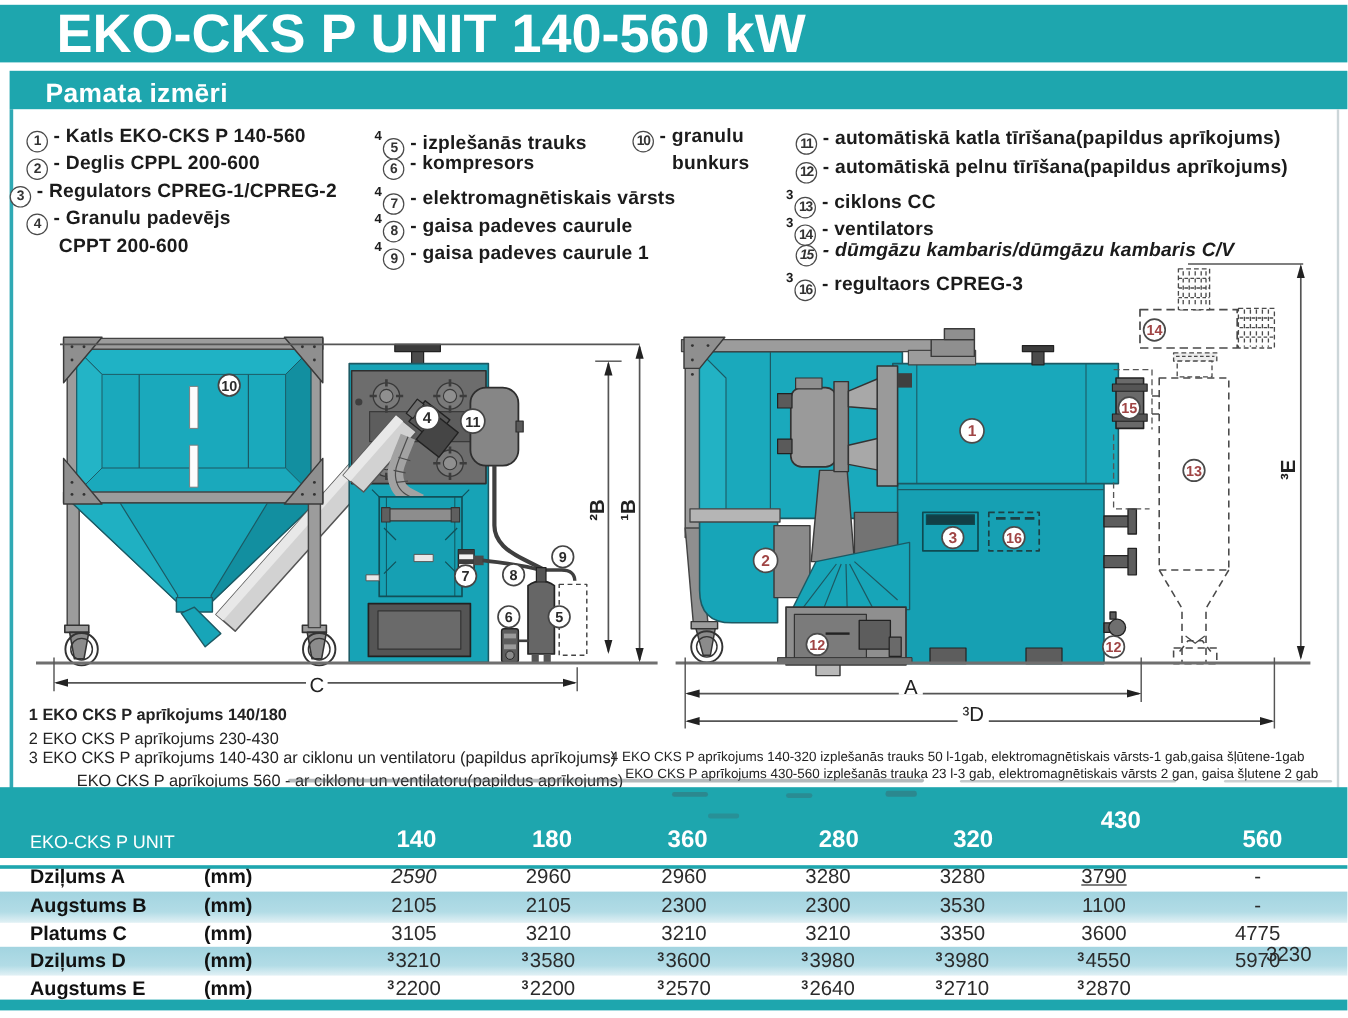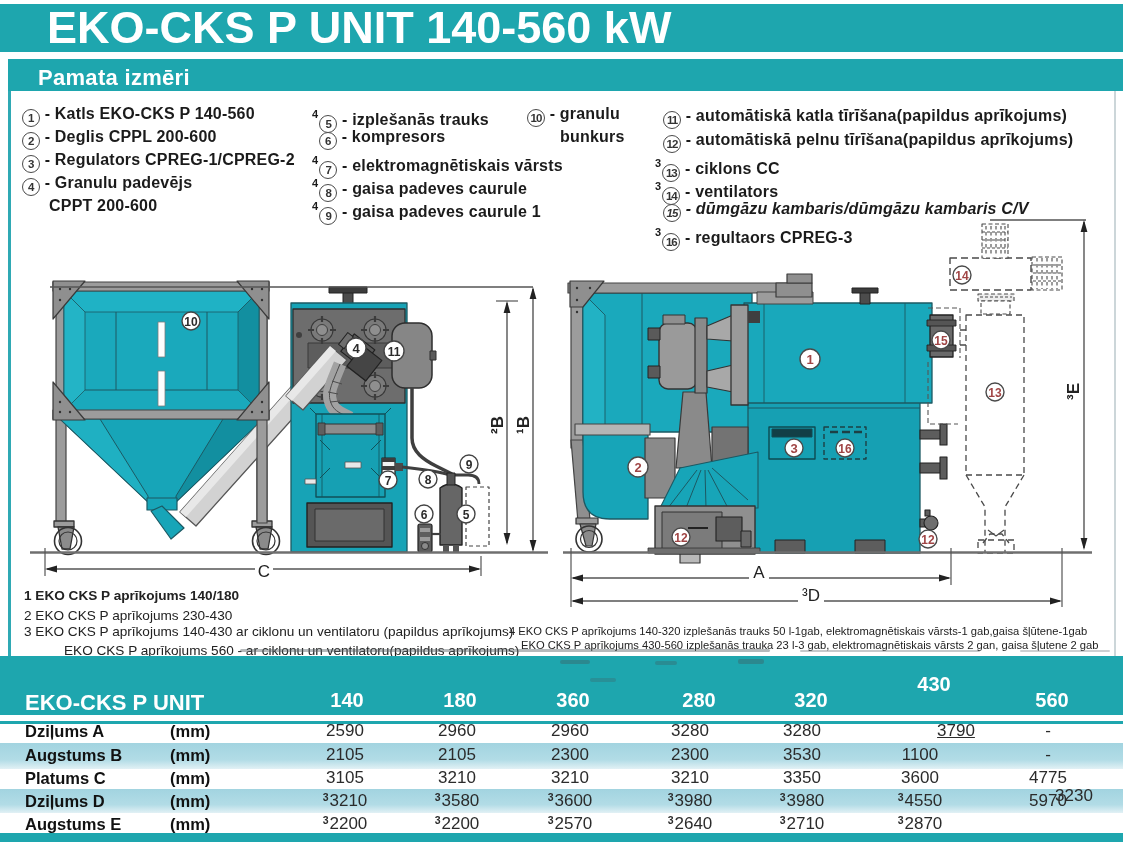--- a/index.html
+++ b/index.html
@@ -34,21 +34,21 @@
 <div class="abs" id="titlebar"></div>
 <div class="abs" id="titletext">EKO-CKS P UNIT 140-560 kW</div>
 <div class="abs" id="pamatabar">
     <div class="abs" id="pamatatext">Pamata izmēri</div>
   </div>
 <div class="abs" id="leftborder"></div>
 <div class="abs" id="rightborder"></div>
 
 <div class="leg" style="left:22px;top:103px;"><span class="circ">1</span> - Katls EKO-CKS P 140-560</div>
 <div class="leg" style="left:22px;top:126px;"><span class="circ">2</span> - Deglis CPPL 200-600</div>
-<div class="leg" style="left:22px;top:149px;"><span class="circ">3</span> - Regulators CPREG-1/CPREG-2</div>
+<div class="leg" style="left:8px;top:149px;"><span class="circ">3</span> - Regulators CPREG-1/CPREG-2</div>
 <div class="leg" style="left:22px;top:172px;"><span class="circ">4</span> - Granulu padevējs</div>
 <div class="leg" style="left:49px;top:195px;">CPPT 200-600</div>
 
 <div class="leg" style="left:312px;top:103px;"><span class="sup">4</span><span class="circ">5</span> - izplešanās trauks</div>
 <div class="leg" style="left:319px;top:126px;"><span class="circ">6</span> - kompresors</div>
 <div class="leg" style="left:312px;top:149px;"><span class="sup">4</span><span class="circ">7</span> - elektromagnētiskais vārsts</div>
 <div class="leg" style="left:312px;top:172px;"><span class="sup">4</span><span class="circ">8</span> - gaisa padeves caurule</div>
 <div class="leg" style="left:312px;top:195px;"><span class="sup">4</span><span class="circ">9</span> - gaisa padeves caurule 1</div>
 
 <div class="leg" style="left:527px;top:103px;"><span class="circ" style="letter-spacing:-1px;">10</span> - granulu</div>
@@ -69,39 +69,39 @@
 <div class="noteS" style="left:521px;top:639px;">EKO CKS P aprīkojums 430-560 izplešanās trauka 23 l-3 gab, elektromagnētiskais vārsts 2 gan, gaisa šļutene 2 gab</div>
 
 <div class="abs" style="left:240px;top:649px;width:530px;height:3px;background:rgba(90,100,105,0.45);border-radius:2px;"></div>
 <div class="abs" style="left:800px;top:650px;width:180px;height:2px;background:rgba(90,100,105,0.35);border-radius:2px;"></div>
 <div class="abs" style="left:1020px;top:650px;width:90px;height:2px;background:rgba(90,100,105,0.3);border-radius:2px;"></div>
 <div class="trow teal" style="top:656px;height:59px;"></div>
 <div class="abs" style="left:560px;top:660px;width:30px;height:4px;background:rgba(70,80,85,0.35);border-radius:2px;"></div>
 <div class="abs" style="left:655px;top:661px;width:22px;height:4px;background:rgba(70,80,85,0.3);border-radius:2px;"></div>
 <div class="abs" style="left:738px;top:659px;width:26px;height:5px;background:rgba(70,80,85,0.35);border-radius:2px;"></div>
 <div class="abs" style="left:590px;top:678px;width:26px;height:4px;background:rgba(70,80,85,0.25);border-radius:2px;"></div>
-<div class="abs" style="left:25px;top:692px;font-size:22px;line-height:22px;font-weight:bold;color:#fff;">EKO-CKS P UNIT</div>
+<div class="abs" style="left:25px;top:692px;font-size:15px;line-height:22px;font-weight:normal;color:#fff;">EKO-CKS P UNIT</div>
 <div class="thv" style="left:347px;top:690px;">140</div>
 <div class="thv" style="left:460px;top:690px;">180</div>
 <div class="thv" style="left:573px;top:690px;">360</div>
 <div class="thv" style="left:699px;top:690px;">280</div>
 <div class="thv" style="left:790px;top:690px;margin-left:21px;">320</div>
 <div class="thv" style="left:934px;top:674px;">430</div>
 <div class="thv" style="left:1052px;top:690px;">560</div>
 <div class="trow teal" style="top:721px;height:3px;"></div>
 <div class="trow bluerow" style="top:743px;height:26px;"></div>
 <div class="trow bluerow" style="top:789px;height:24px;"></div>
 <div class="tlabel" style="top:722px;">Dziļums A</div>
 <div class="tmm" style="top:722px;">(mm)</div>
-<div class="tval" style="left:345px;top:721px;">2590</div>
+<div class="tval" style="left:345px;top:721px;font-style:italic;">2590</div>
 <div class="tval" style="left:457px;top:721px;">2960</div>
 <div class="tval" style="left:570px;top:721px;">2960</div>
 <div class="tval" style="left:690px;top:721px;">3280</div>
 <div class="tval" style="left:802px;top:721px;">3280</div>
-<div class="tval" style="left:956px;top:721px;text-decoration:underline;">3790</div>
+<div class="tval" style="left:920px;top:721px;text-decoration:underline;">3790</div>
 <div class="tval" style="left:1048px;top:721px;">-</div>
 <div class="tlabel" style="top:746px;">Augstums B</div>
 <div class="tmm" style="top:746px;">(mm)</div>
 <div class="tval" style="left:345px;top:745px;">2105</div>
 <div class="tval" style="left:457px;top:745px;">2105</div>
 <div class="tval" style="left:570px;top:745px;">2300</div>
 <div class="tval" style="left:690px;top:745px;">2300</div>
 <div class="tval" style="left:802px;top:745px;">3530</div>
 <div class="tval" style="left:920px;top:745px;">1100</div>
 <div class="tval" style="left:1048px;top:745px;">-</div>

